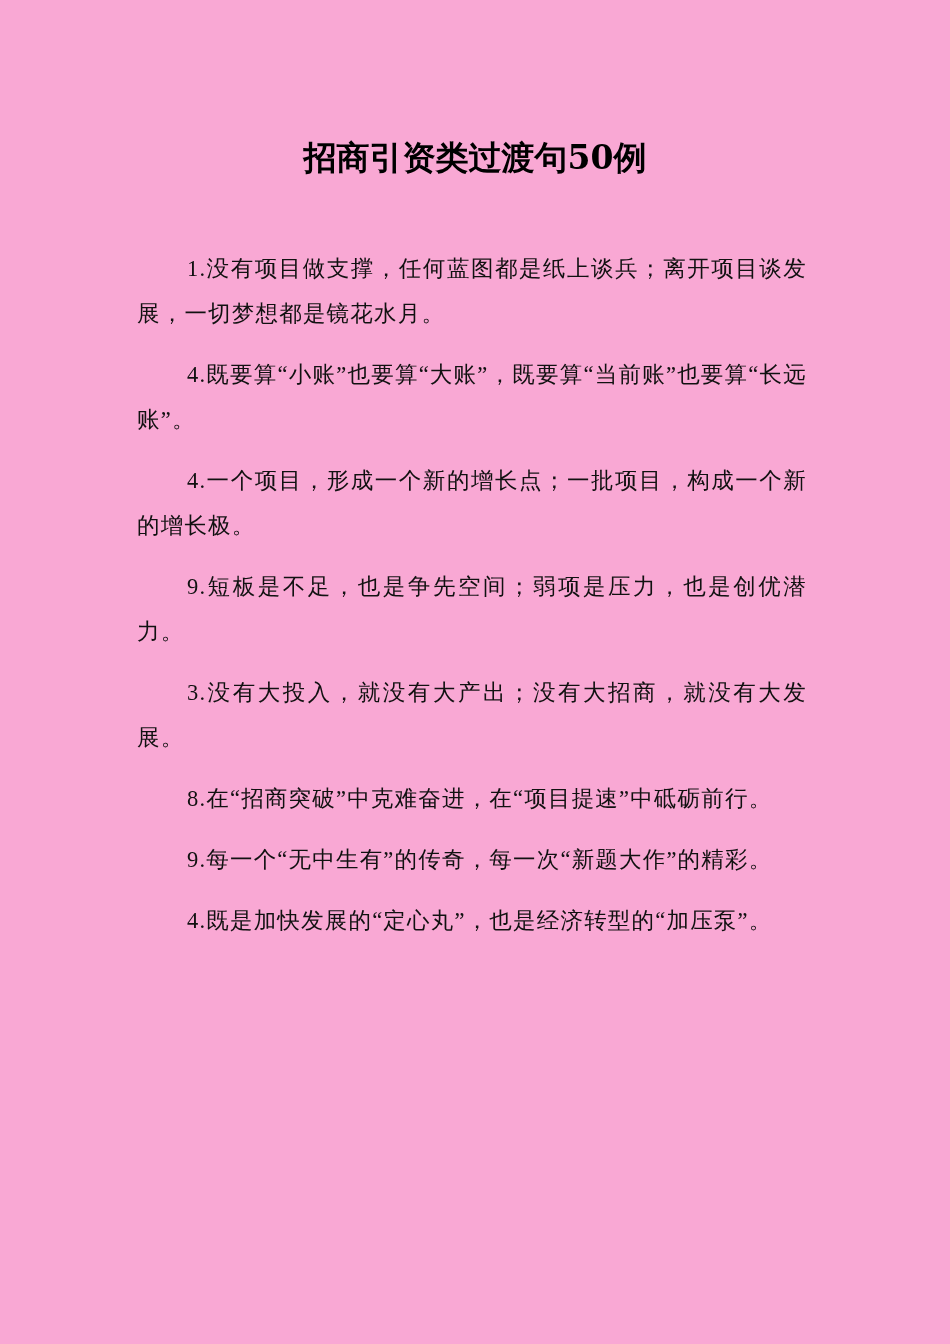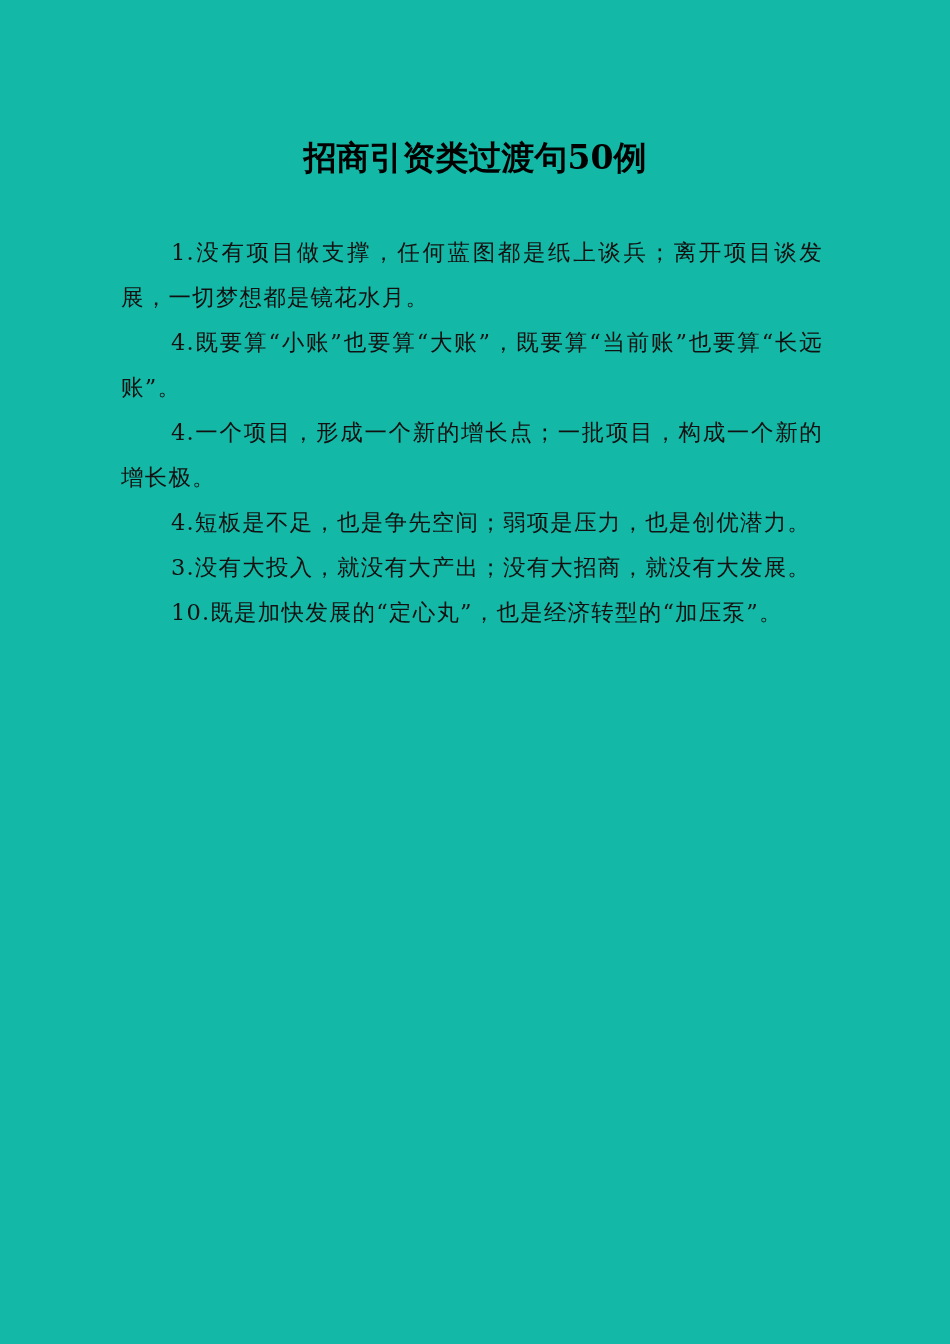--- a/index.html
+++ b/index.html
@@ -11,21 +11,21 @@
     width: 950px;
     height: 1344px;
     position: relative;
     overflow: hidden;
   }
   .page {
     position: absolute;
     left: 0; top: 0;
     width: 950px;
     height: 1344px;
-    background: #14b8a6;
+    background: #f9a8d4;
   }
   .title {
     position: absolute;
     top: 136px;
     left: 0;
     width: 950px;
     text-align: center;
     font-family: "DejaVu Serif", "Liberation Serif", serif;
     font-weight: bold;
     font-size: 33px;
@@ -37,33 +37,36 @@
     position: absolute;
     top: 230px;
     left: 121px;
     width: 702px;
     font-family: "DejaVu Serif", "Liberation Serif", serif;
     font-size: 22.5px;
     line-height: 45px;
     color: #111111;
   }
   .para {
-    margin: 0;
+    margin: 16px;
     text-indent: 50px;
     text-align: justify;
     text-align-last: left;
     letter-spacing: 1.2px;
+    font-family: Liberation Serif, serif;
   }
 </style>
 </head>
 <body>
 
 <div class="page">
   <div class="title">招商引资类过渡句50例</div>
   <div class="body">
     <p class="para">1.没有项目做支撑，任何蓝图都是纸上谈兵；离开项目谈发展，一切梦想都是镜花水月。</p>
     <p class="para">4.既要算“小账”也要算“大账”，既要算“当前账”也要算“长远账”。</p>
     <p class="para">4.一个项目，形成一个新的增长点；一批项目，构成一个新的增长极。</p>
-    <p class="para">4.短板是不足，也是争先空间；弱项是压力，也是创优潜力。</p>
+    <p class="para">9.短板是不足，也是争先空间；弱项是压力，也是创优潜力。</p>
     <p class="para">3.没有大投入，就没有大产出；没有大招商，就没有大发展。</p>
-    <p class="para">10.既是加快发展的“定心丸”，也是经济转型的“加压泵”。</p>
+    <p class="para">8.在“招商突破”中克难奋进，在“项目提速”中砥砺前行。</p>
+    <p class="para">9.每一个“无中生有”的传奇，每一次“新题大作”的精彩。</p>
+    <p class="para">4.既是加快发展的“定心丸”，也是经济转型的“加压泵”。</p>
   </div>
 </div>
 
 </body></html>

